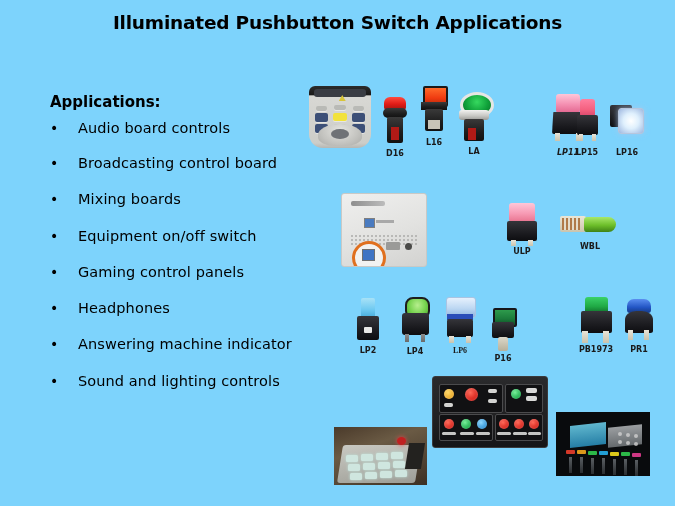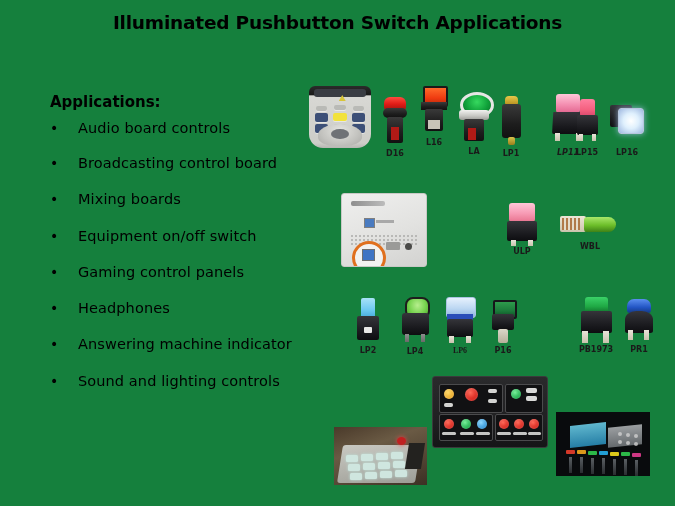--- a/index.html
+++ b/index.html
@@ -10,21 +10,21 @@
   body {
     width: 675px;
     height: 506px;
     position: relative;
     overflow: hidden;
     font-family: "DejaVu Sans", sans-serif;
   }
   .slide {
     position: absolute;
     inset: 0;
-    background: #15803d;
+    background: #7dd3fc;
   }
 
   
   .title {
     position: absolute;
     top: 12px;
     left: 0;
     width: 675px;
     text-align: center;
     font-family: "DejaVu Sans", sans-serif;
@@ -327,26 +327,20 @@
   </div>
 
   <div class="fig" style="left:456px; top:92px; width:36px; height:73px;">
     <div class="cap-round" style="left:4px; top:0px; width:28px; height:20px; background:radial-gradient(ellipse at 50% 35%, #36d95f 0%, #10a13a 55%, #0a6b26 100%); border:3px solid #e6e6e4; border-radius:50%;"></div>
     <div class="cap-sq" style="left:3px; top:18px; width:30px; height:10px; background:linear-gradient(180deg,#f2f2f0 0%,#c6c6c2 60%,#9c9c98 100%); border-radius:3px;"></div>
     <div class="body-dark" style="left:8px; top:27px; width:20px; height:22px; border-radius:2px;"></div>
     <div class="cap-sq" style="left:12px; top:36px; width:8px; height:12px; background:#b11a16;"></div>
     <div class="caption" style="top:55px;">LA</div>
   </div>
 
-  <div class="fig" style="left:498px; top:96px; width:26px; height:69px;">
-    <div class="cap-round" style="left:7px; top:0px; width:13px; height:9px; background:linear-gradient(180deg,#e8c84a 0%,#b58f1e 100%); border-radius:4px 4px 2px 2px;"></div>
-    <div class="body-dark" style="left:4px; top:8px; width:19px; height:34px; border-radius:3px;"></div>
-    <div class="pin dark" style="left:10px; top:41px; width:7px; height:8px; background:linear-gradient(180deg,#d8c24a 0%,#9a7f1c 100%); border-radius:2px;"></div>
-    <div class="caption" style="top:53px;">LP1</div>
-  </div>
 
   <div class="fig" style="left:550px; top:94px; width:36px; height:71px;font-style:italic;">
     <div class="cap-sq" style="left:6px; top:0px; width:24px; height:19px; background:linear-gradient(180deg,#ffc6d8 0%,#f48fb1 55%,#e2668f 100%); border-radius:3px;"></div>
     <div class="body-black-trap" style="left:2px; top:18px; width:32px; height:22px; border-radius:2px; clip-path:polygon(4% 0,96% 0,100% 100%,0 100%);"></div>
     <div class="pin" style="left:5px;  top:39px; width:5px; height:8px;"></div>
     <div class="pin" style="left:26px; top:39px; width:5px; height:8px;"></div>
     <div class="caption" style="top:54px;">LP11</div>
   </div>
 
   <div class="fig" style="left:572px; top:99px; width:30px; height:66px;">
@@ -408,21 +402,21 @@
 
   <div class="fig" style="left:441px; top:297px; width:38px; height:61px;">
     <div class="cap-sq" style="left:5px; top:0px; width:28px; height:19px; background:linear-gradient(180deg,#e6f1fd 0%,#bcd7f2 55%,#8fb4e0 100%); border:1px solid #aac4e2; border-radius:3px;"></div>
     <div class="cap-sq" style="left:6px; top:17px; width:26px; height:6px; background:#2a4db8;"></div>
     <div class="body-black-trap" style="left:6px; top:22px; width:26px; height:18px; border-radius:2px;"></div>
     <div class="pin" style="left:8px;  top:39px; width:5px; height:7px;"></div>
     <div class="pin" style="left:25px; top:39px; width:5px; height:7px;"></div>
     <div class="caption" style="top:49px;font-family:Liberation Serif, serif;">LP6</div>
   </div>
 
-  <div class="fig" style="left:487px; top:300px; width:32px; height:58px;text-align:center;">
+  <div class="fig" style="left:487px; top:308px; width:32px; height:58px;text-align:center;">
     <div class="cap-sq" style="left:6px; top:0px; width:20px; height:15px; background:linear-gradient(180deg,#2e9b4c 0%,#1b7a3a 60%,#0e4f24 100%); border:2px solid #16161a; border-radius:2px;"></div>
     <div class="body-black-trap" style="left:5px; top:14px; width:22px; height:16px; border-radius:2px;"></div>
     <div class="pin" style="left:11px; top:29px; width:10px; height:14px; background:linear-gradient(180deg,#dcd8c9 0%,#b6b09a 100%); border-radius:2px;"></div>
     <div class="caption" style="top:46px;">P16</div>
   </div>
 
 
   <div class="fig" style="left:576px; top:297px; width:40px; height:61px;">
     <div class="cap-sq" style="left:9px; top:0px; width:23px; height:16px; background:linear-gradient(180deg,#3ad268 0%,#1fa844 60%,#11702c 100%); border-radius:3px 3px 2px 2px;"></div>
     <div class="body-black-trap" style="left:5px; top:14px; width:31px; height:22px; border-radius:2px;"></div>

